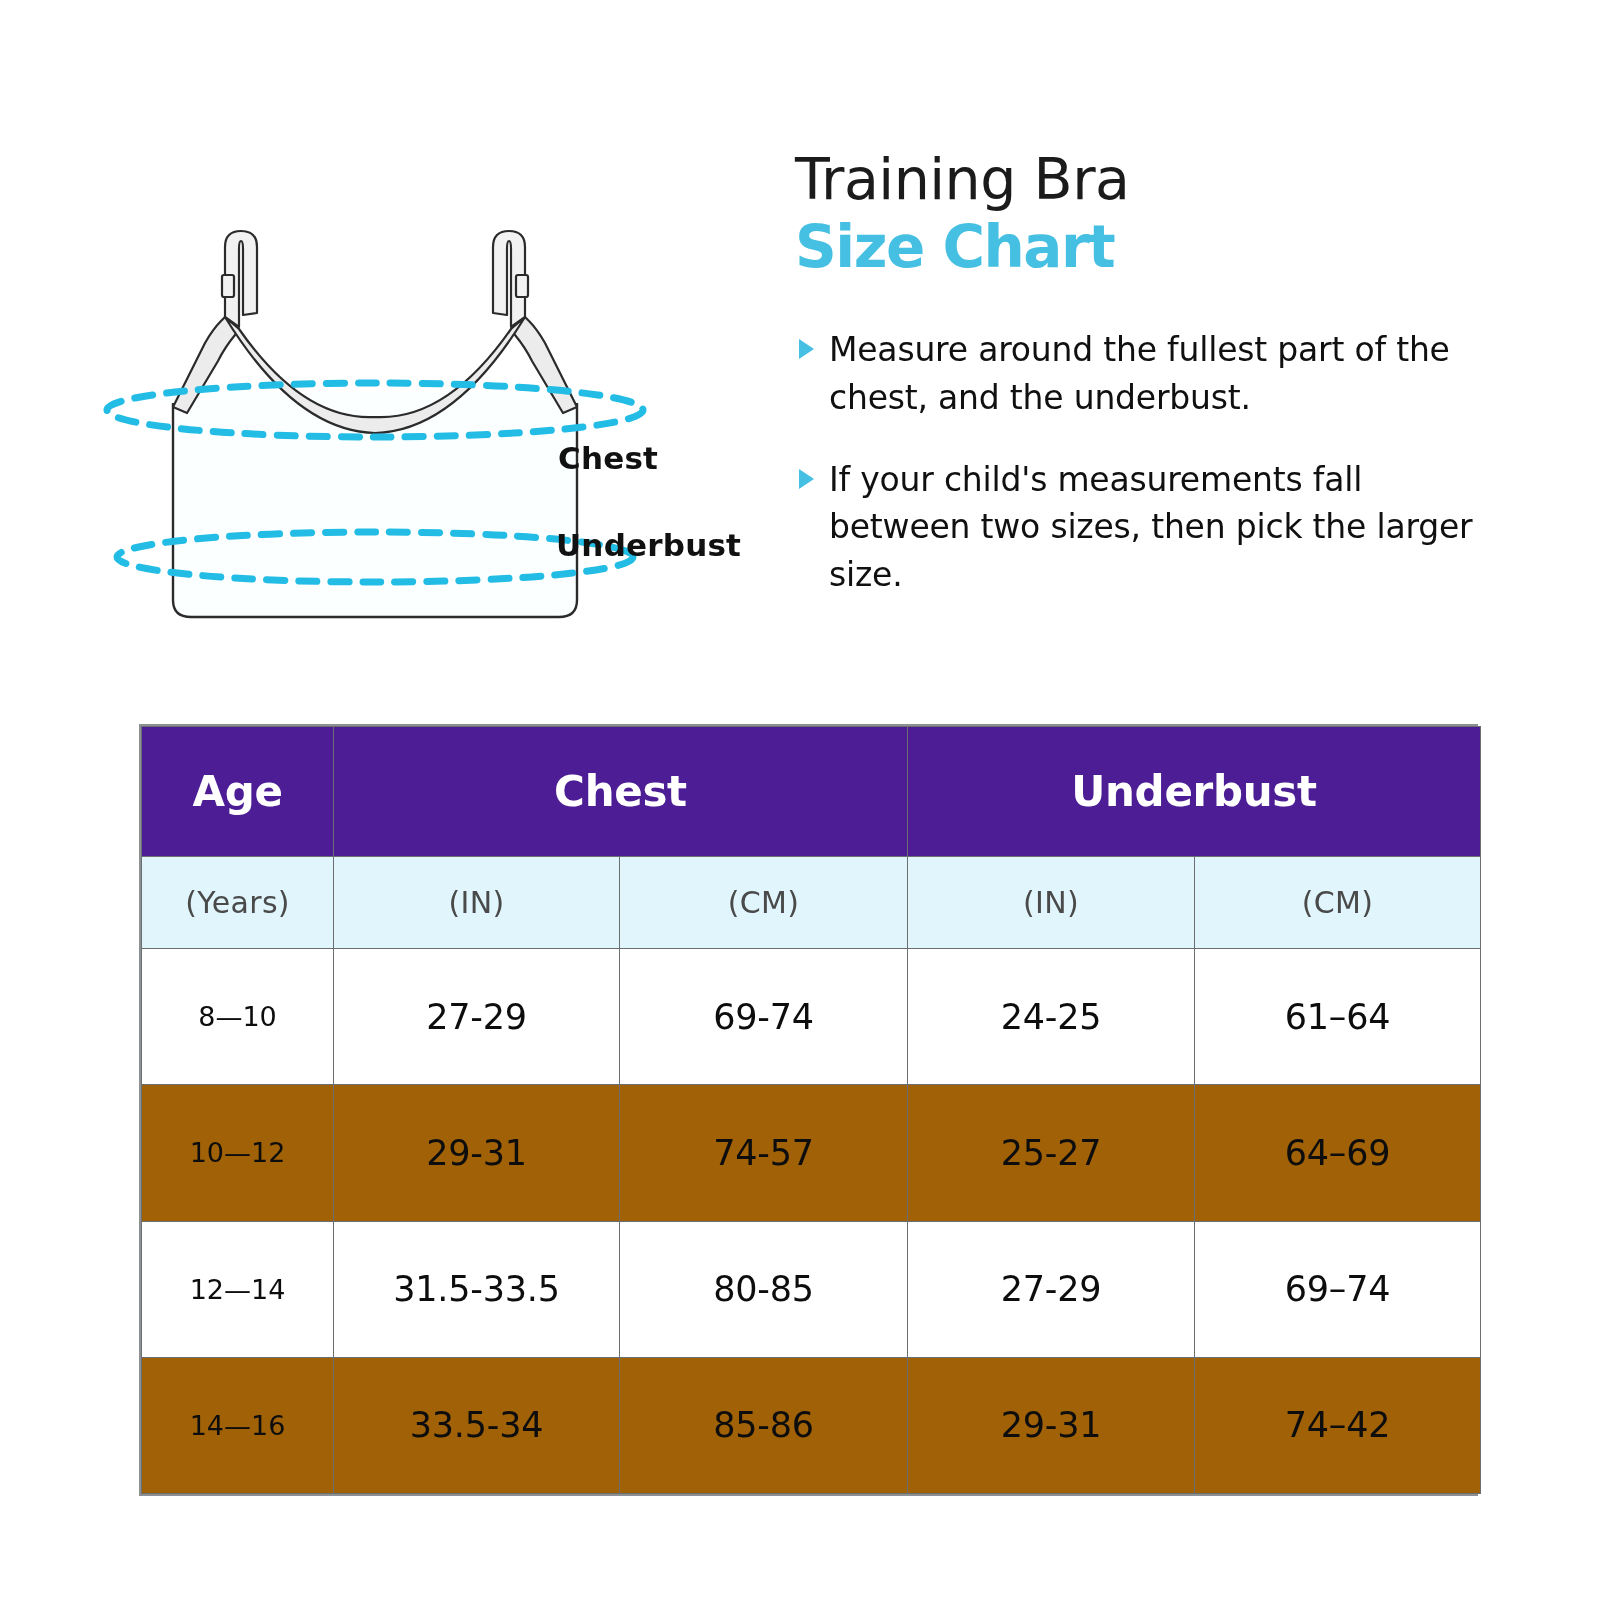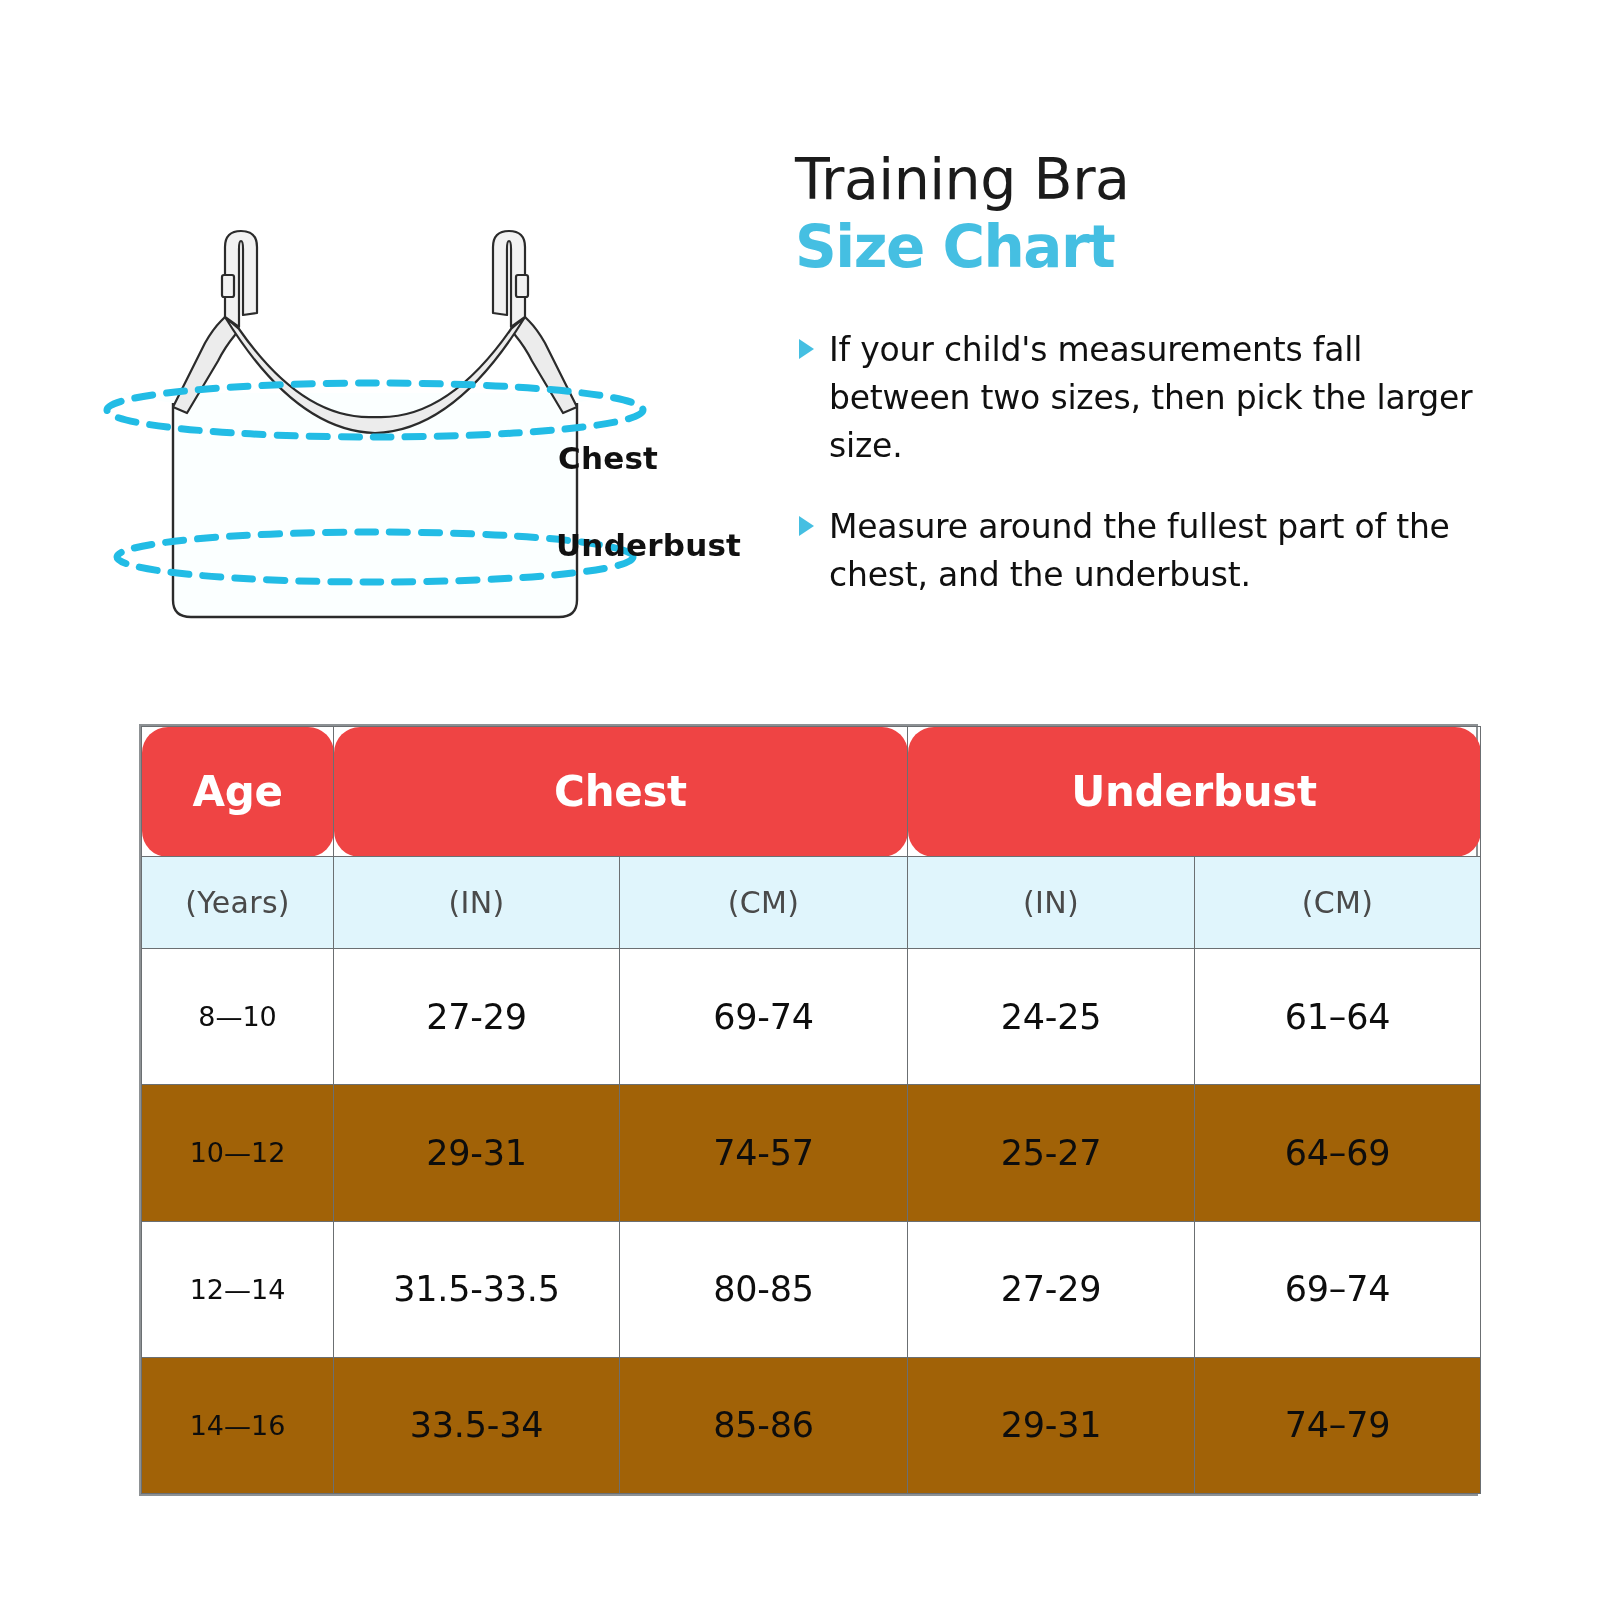--- a/index.html
+++ b/index.html
@@ -119,28 +119,27 @@
   }
 
   
   col.c-age { width: 192px; }
   col.c-in1 { width: 286px; }
   col.c-cm1 { width: 288px; }
   col.c-in2 { width: 287px; }
   col.c-cm2 { width: 286px; }
 
   tr.head-main th {
-    background: #ef4444;
+    background: #4c1d95;
     color: #ffffff;
     font-family: "DejaVu Sans", "Liberation Sans", sans-serif;
     font-weight: 700;
     font-size: 42px;
     letter-spacing: -0.3px;
     height: 130px;
-    border-radius: 26px;
   }
 
   tr.head-units td {
     background: #e0f5fc;
     color: #4a4a4a;
     font-family: "DejaVu Sans", "Liberation Sans", sans-serif;
     font-weight: 400;
     font-size: 30px;
     height: 92px;
     letter-spacing: 0.3px;
@@ -255,25 +254,25 @@
     <div class="illus-label label-underbust">Underbust</div>
 
     <div class="right-col">
       <div class="kicker">Training Bra</div>
 
       <div class="headline">Size Chart</div>
 
       <div class="notes">
         <div class="note">
           <span class="bullet-tri"></span>
-          <span>If your child's measurements fall between two sizes, then pick the larger size.</span>
+          <span>Measure around the fullest part of the chest, and the underbust.</span>
         </div>
         <div class="note">
           <span class="bullet-tri"></span>
-          <span>Measure around the fullest part of the chest, and the underbust.</span>
+          <span>If your child's measurements fall between two sizes, then pick the larger size.</span>
         </div>
       </div>
     </div>
   </div>
 
   <div class="table-wrap">
     <table class="size-table">
       <colgroup>
         <col class="c-age">
           <col class="c-in1">
@@ -315,19 +314,19 @@
           <td>31.5-33.5</td>
           <td>80-85</td>
           <td>27-29</td>
           <td>69–74</td>
         </tr>
         <tr class="data-row row-even">
           <td class="age-cell">14—16</td>
           <td>33.5-34</td>
           <td>85-86</td>
           <td>29-31</td>
-          <td>74–79</td>
+          <td>74–42</td>
         </tr>
       </tbody>
     </table>
   </div>
 
 </div>
 
 </body></html>

